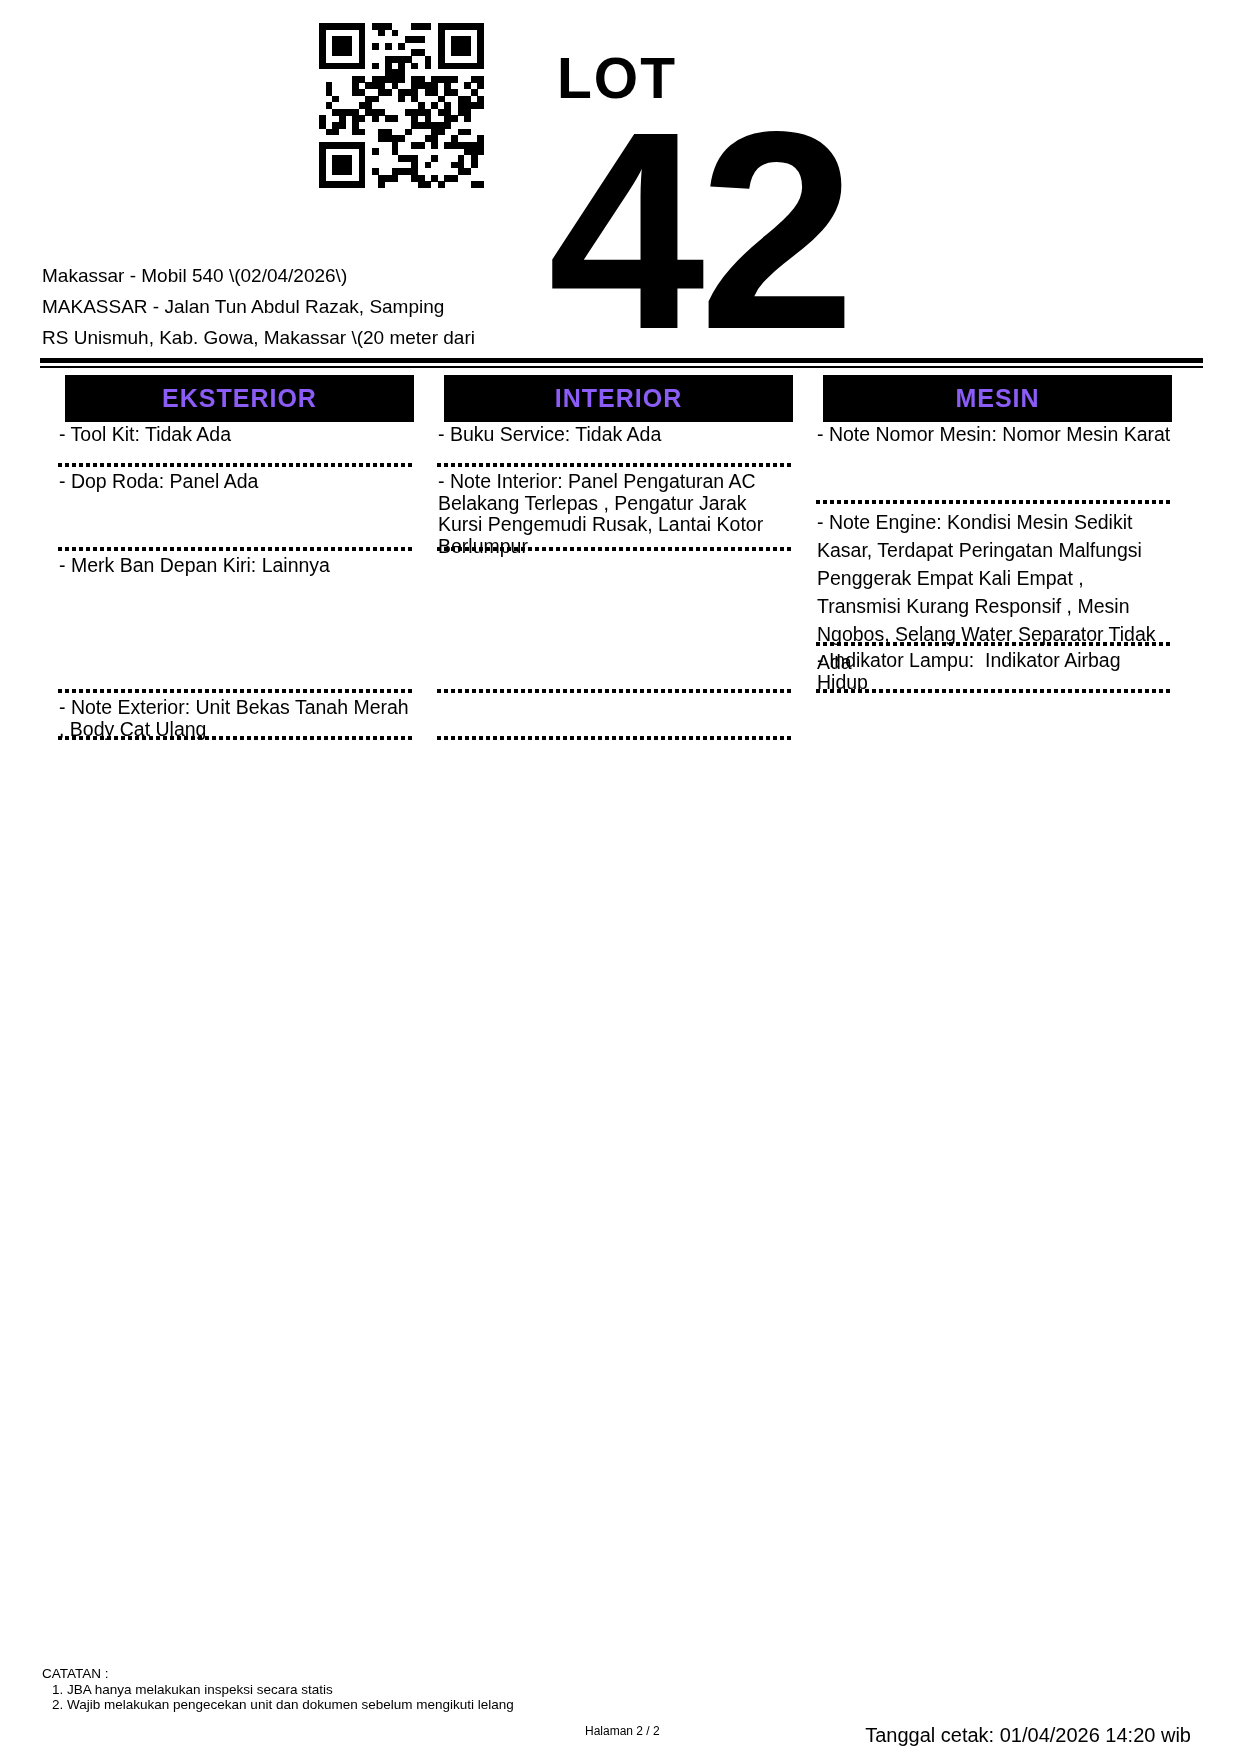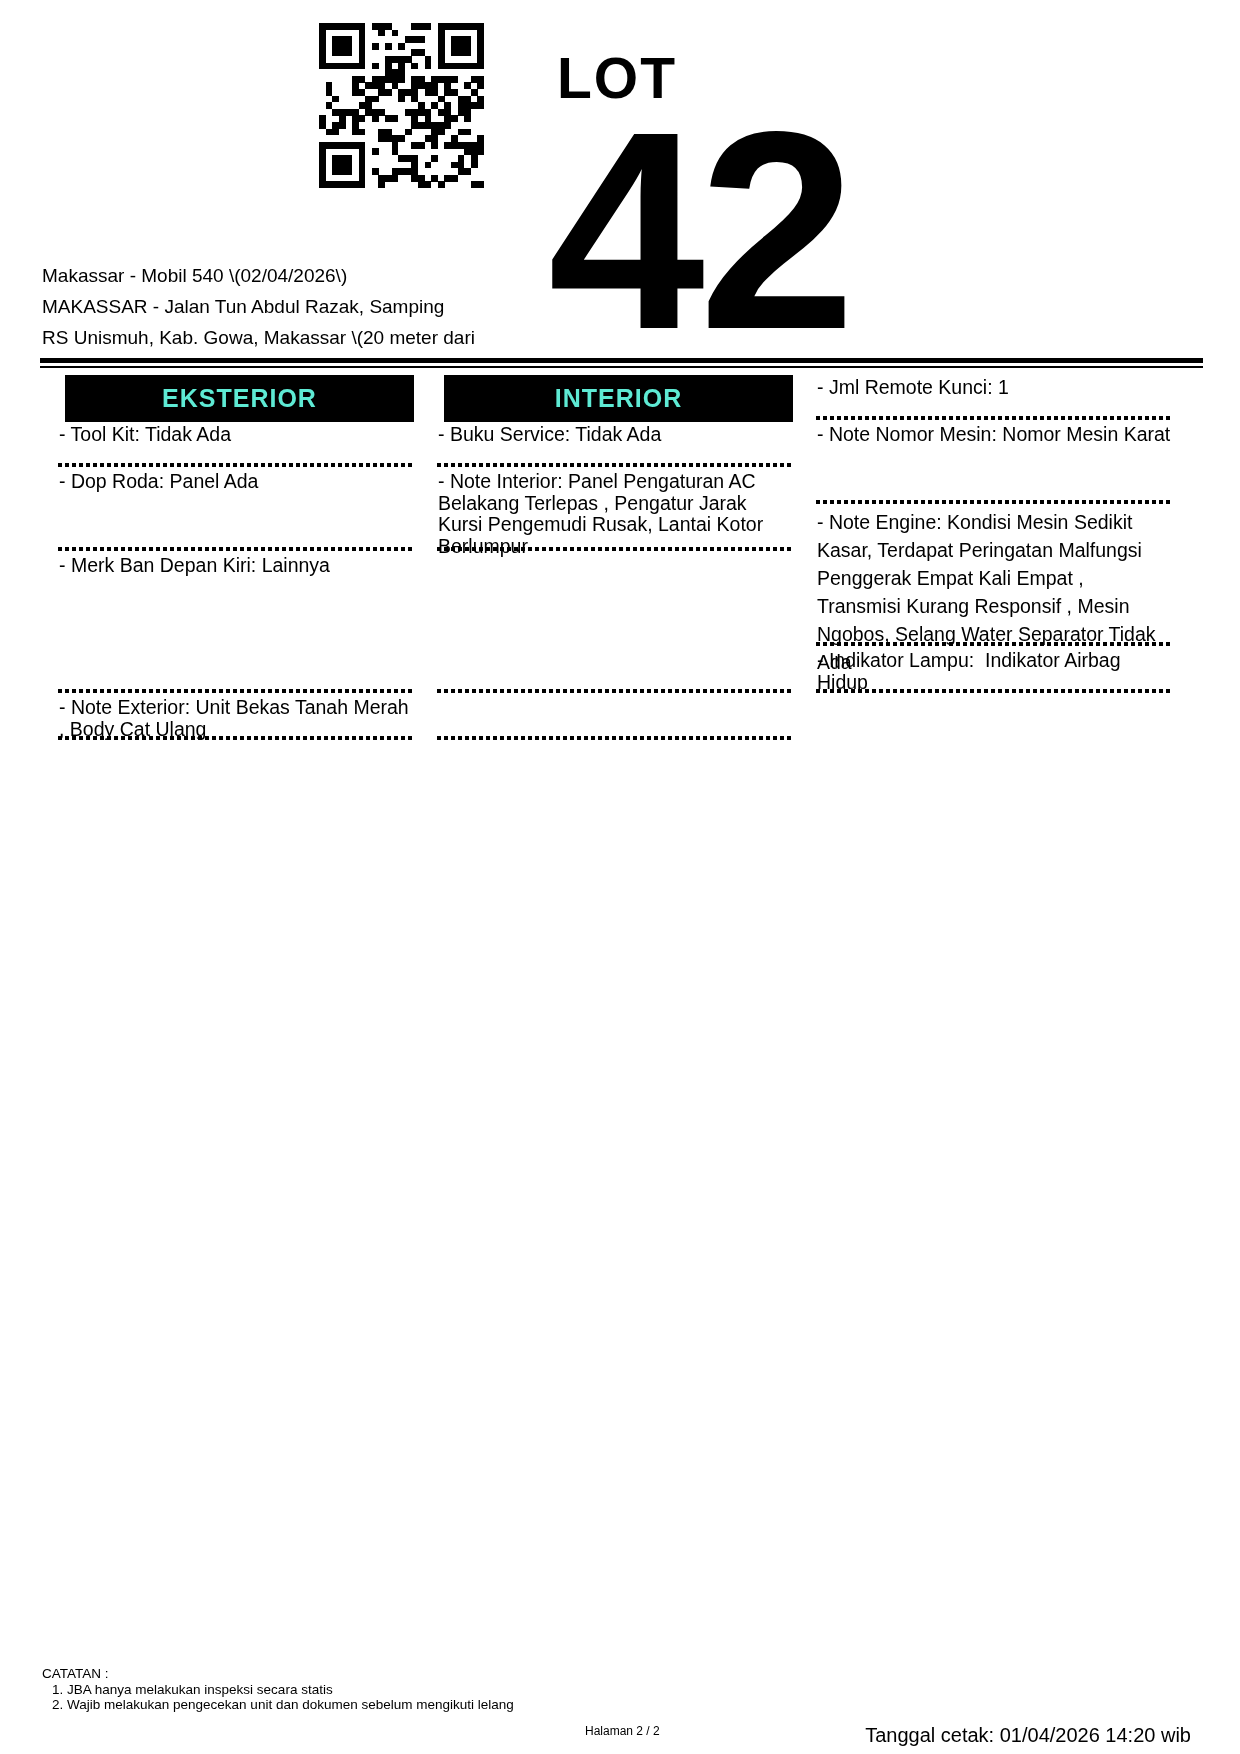--- a/index.html
+++ b/index.html
@@ -7,21 +7,21 @@
   .page{position:absolute;inset:0;background:#fff;padding-left:38px;}
   .qr{position:absolute;left:319px;top:23px;width:165px;height:165px;}
   .lot-label{position:absolute;left:557px;top:50px;font-size:57px;font-weight:bold;letter-spacing:2px;line-height:1;}
   .lot-number{position:absolute;left:548px;top:90px;font-size:282px;font-weight:bold;line-height:1;letter-spacing:-6px;}
   .addr{position:absolute;left:42px;top:260px;font-size:19px;line-height:31px;}
   .rule{position:absolute;left:40px;top:358px;width:1163px;}
   .rule-thick{height:5px;background:#000;}
   .rule-thin{height:2px;background:#000;margin-top:3px;}
   .grid{position:absolute;left:58px;top:375px;width:1114px;display:flex;gap:23px;}
   .col{width:356px;}
-  .sec-bar{height:47px;width:349px;margin-left:7px;background:#000;color:#5eead4;font-weight:bold;font-size:25px;text-align:center;line-height:47px;letter-spacing:1px;}
+  .sec-bar{height:47px;width:349px;margin-left:7px;background:#000;color:#8b5cf6;font-weight:bold;font-size:25px;text-align:center;line-height:47px;letter-spacing:1px;}
   .cell{position:relative;display:flex;align-items:flex-start;box-sizing:border-box;padding:2px 0 6px 1px;}
   .cell::after{content:"";position:absolute;left:0;right:1px;bottom:2px;height:4px;
      background:repeating-linear-gradient(90deg,#000 0 4px,transparent 4px 7px);}
   .r1{height:47px;}
   .r2{height:84px;}
   .r3{height:142px;}
   .r4{height:47px;}
   .txt{font-size:19.5px;line-height:21.5px;white-space:pre-wrap;}
   .lh28 .txt{line-height:28px;}
   .catatan{position:absolute;left:42px;top:1666px;font-size:13.5px;line-height:15.5px;}
@@ -377,23 +377,23 @@
         </div>
       <div class="cell r3">
           <div class="txt"></div>
         </div>
       <div class="cell r4">
           <div class="txt"></div>
         </div>
     </div>
 
     <div class="col">
-      <div class="cell r1">
-          <div class="txt">- Jml Remote Kunci: 1</div>
-        </div>
+      <div class="sec-bar">
+        <span>MESIN</span>
+      </div>
       <div class="cell r2">
           <div class="txt">- Note Nomor Mesin: Nomor Mesin Karat</div>
         </div>
       <div class="cell r3 lh28">
           <div class="txt">- Note Engine: Kondisi Mesin Sedikit Kasar, Terdapat Peringatan Malfungsi Penggerak Empat Kali Empat , Transmisi Kurang Responsif , Mesin Ngobos, Selang Water Separator Tidak Ada</div>
         </div>
       <div class="cell r4">
           <div class="txt">- Indikator Lampu:  Indikator Airbag Hidup</div>
         </div>
     </div>

